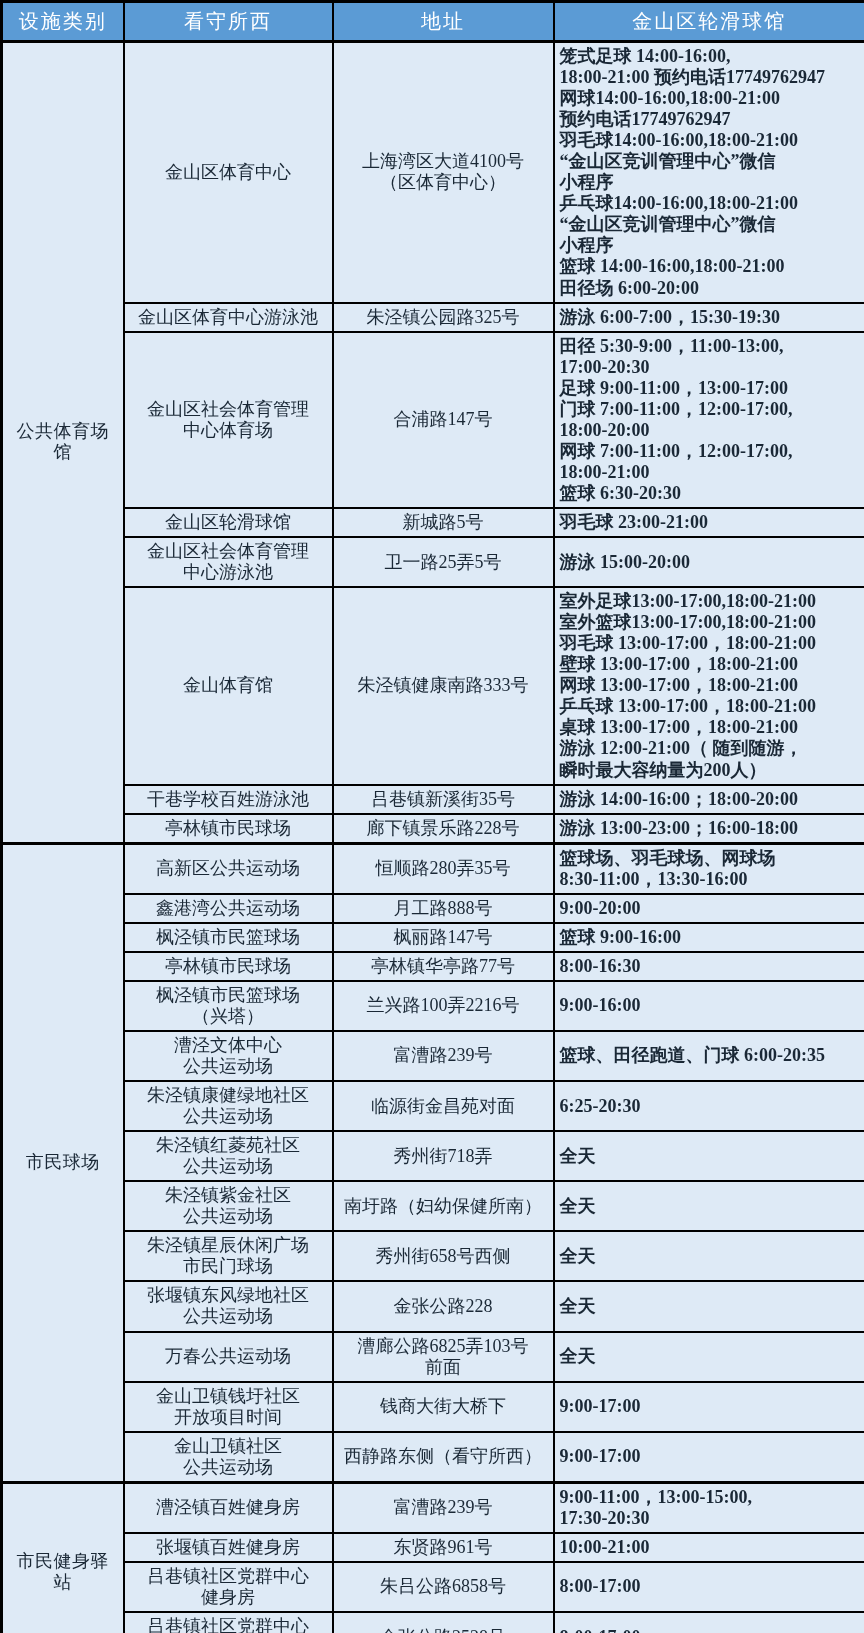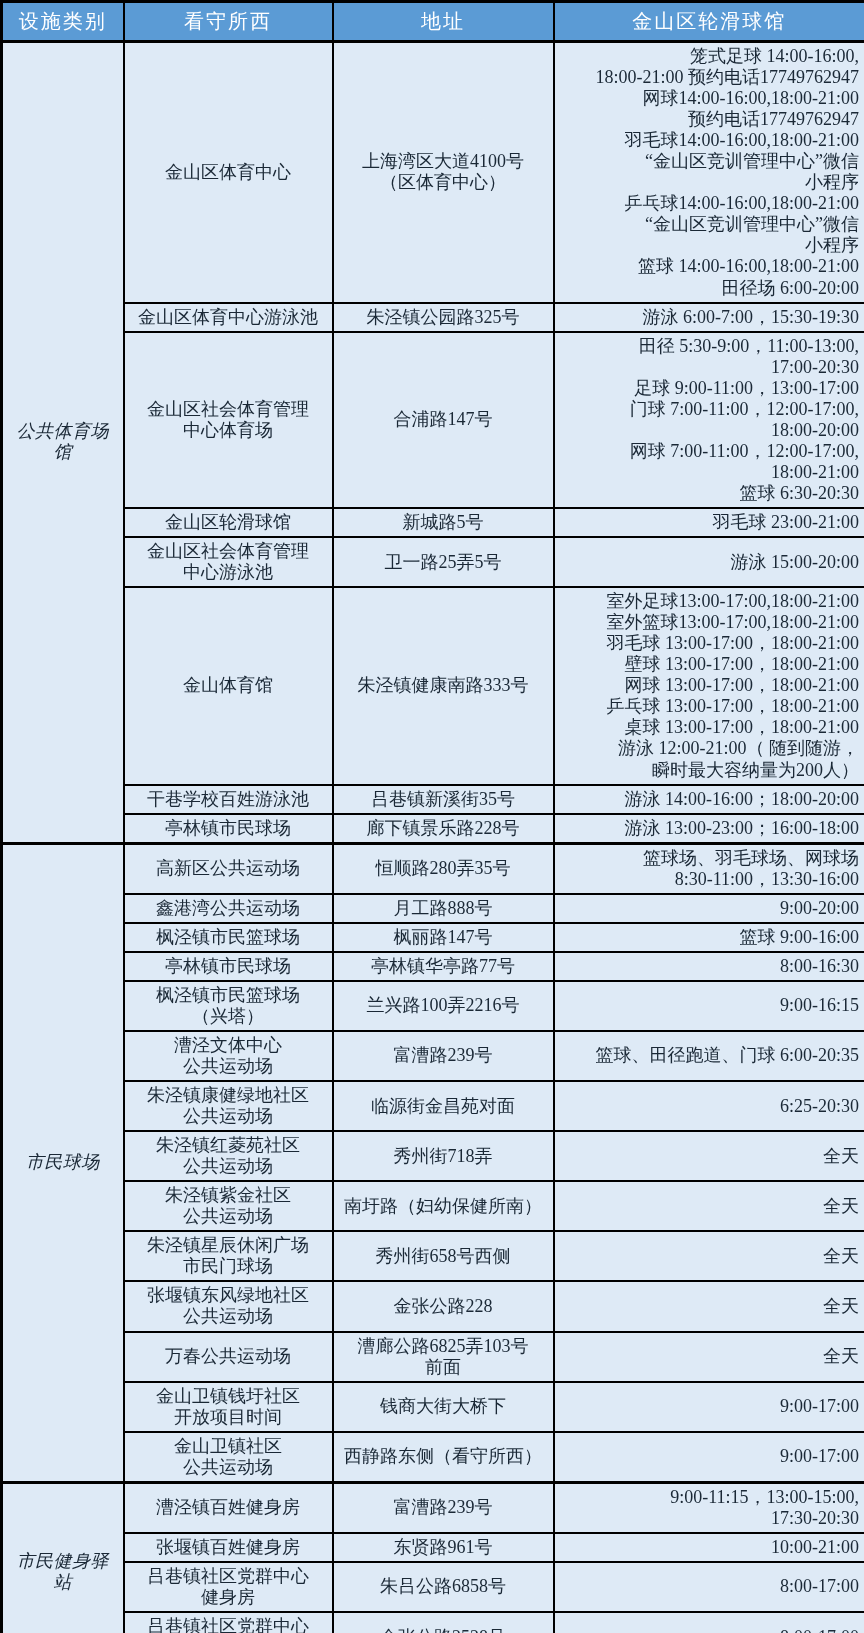--- a/index.html
+++ b/index.html
@@ -40,28 +40,28 @@
     line-height: 1.17;
     padding: 3px 5px;
     border: 2px solid #000000;
     vertical-align: middle;
     white-space: pre-line;
     overflow: hidden;
   }
   td.category {
     text-align: center;
     letter-spacing: 0.5px;
-    font-style: italic;
   }
   td.name, td.address {
     text-align: center;
   }
   td.time {
-    text-align: right;
+    text-align: left;
     padding-left: 7px;
+    font-weight: bold;
   }
   tr.section-start td {
     border-top: 3px solid #000000;
   }
 </style>
 </head>
 <body>
 
 <div class="page">
   <table class="facilities">
@@ -169,21 +169,21 @@
         </tr>
         <tr>
           <td class="name">亭林镇市民球场</td>
           <td class="address">亭林镇华亭路77号</td>
           <td class="time">8:00-16:30</td>
         </tr>
         <tr>
           <td class="name">枫泾镇市民篮球场
 （兴塔）</td>
           <td class="address">兰兴路100弄2216号</td>
-          <td class="time">9:00-16:15</td>
+          <td class="time">9:00-16:00</td>
         </tr>
         <tr>
           <td class="name">漕泾文体中心
 公共运动场</td>
           <td class="address">富漕路239号</td>
           <td class="time">篮球、田径跑道、门球 6:00-20:35</td>
         </tr>
         <tr>
           <td class="name">朱泾镇康健绿地社区
 公共运动场</td>
@@ -229,21 +229,21 @@
         <tr>
           <td class="name">金山卫镇社区
 公共运动场</td>
           <td class="address">西静路东侧（看守所西）</td>
           <td class="time">9:00-17:00</td>
         </tr>
         <tr class="section-start">
           <td class="category" rowspan="4">市民健身驿站</td>
           <td class="name">漕泾镇百姓健身房</td>
           <td class="address">富漕路239号</td>
-          <td class="time">9:00-11:15，13:00-15:00,
+          <td class="time">9:00-11:00，13:00-15:00,
 17:30-20:30</td>
         </tr>
         <tr>
           <td class="name">张堰镇百姓健身房</td>
           <td class="address">东贤路961号</td>
           <td class="time">10:00-21:00</td>
         </tr>
         <tr>
           <td class="name">吕巷镇社区党群中心
 健身房</td>

